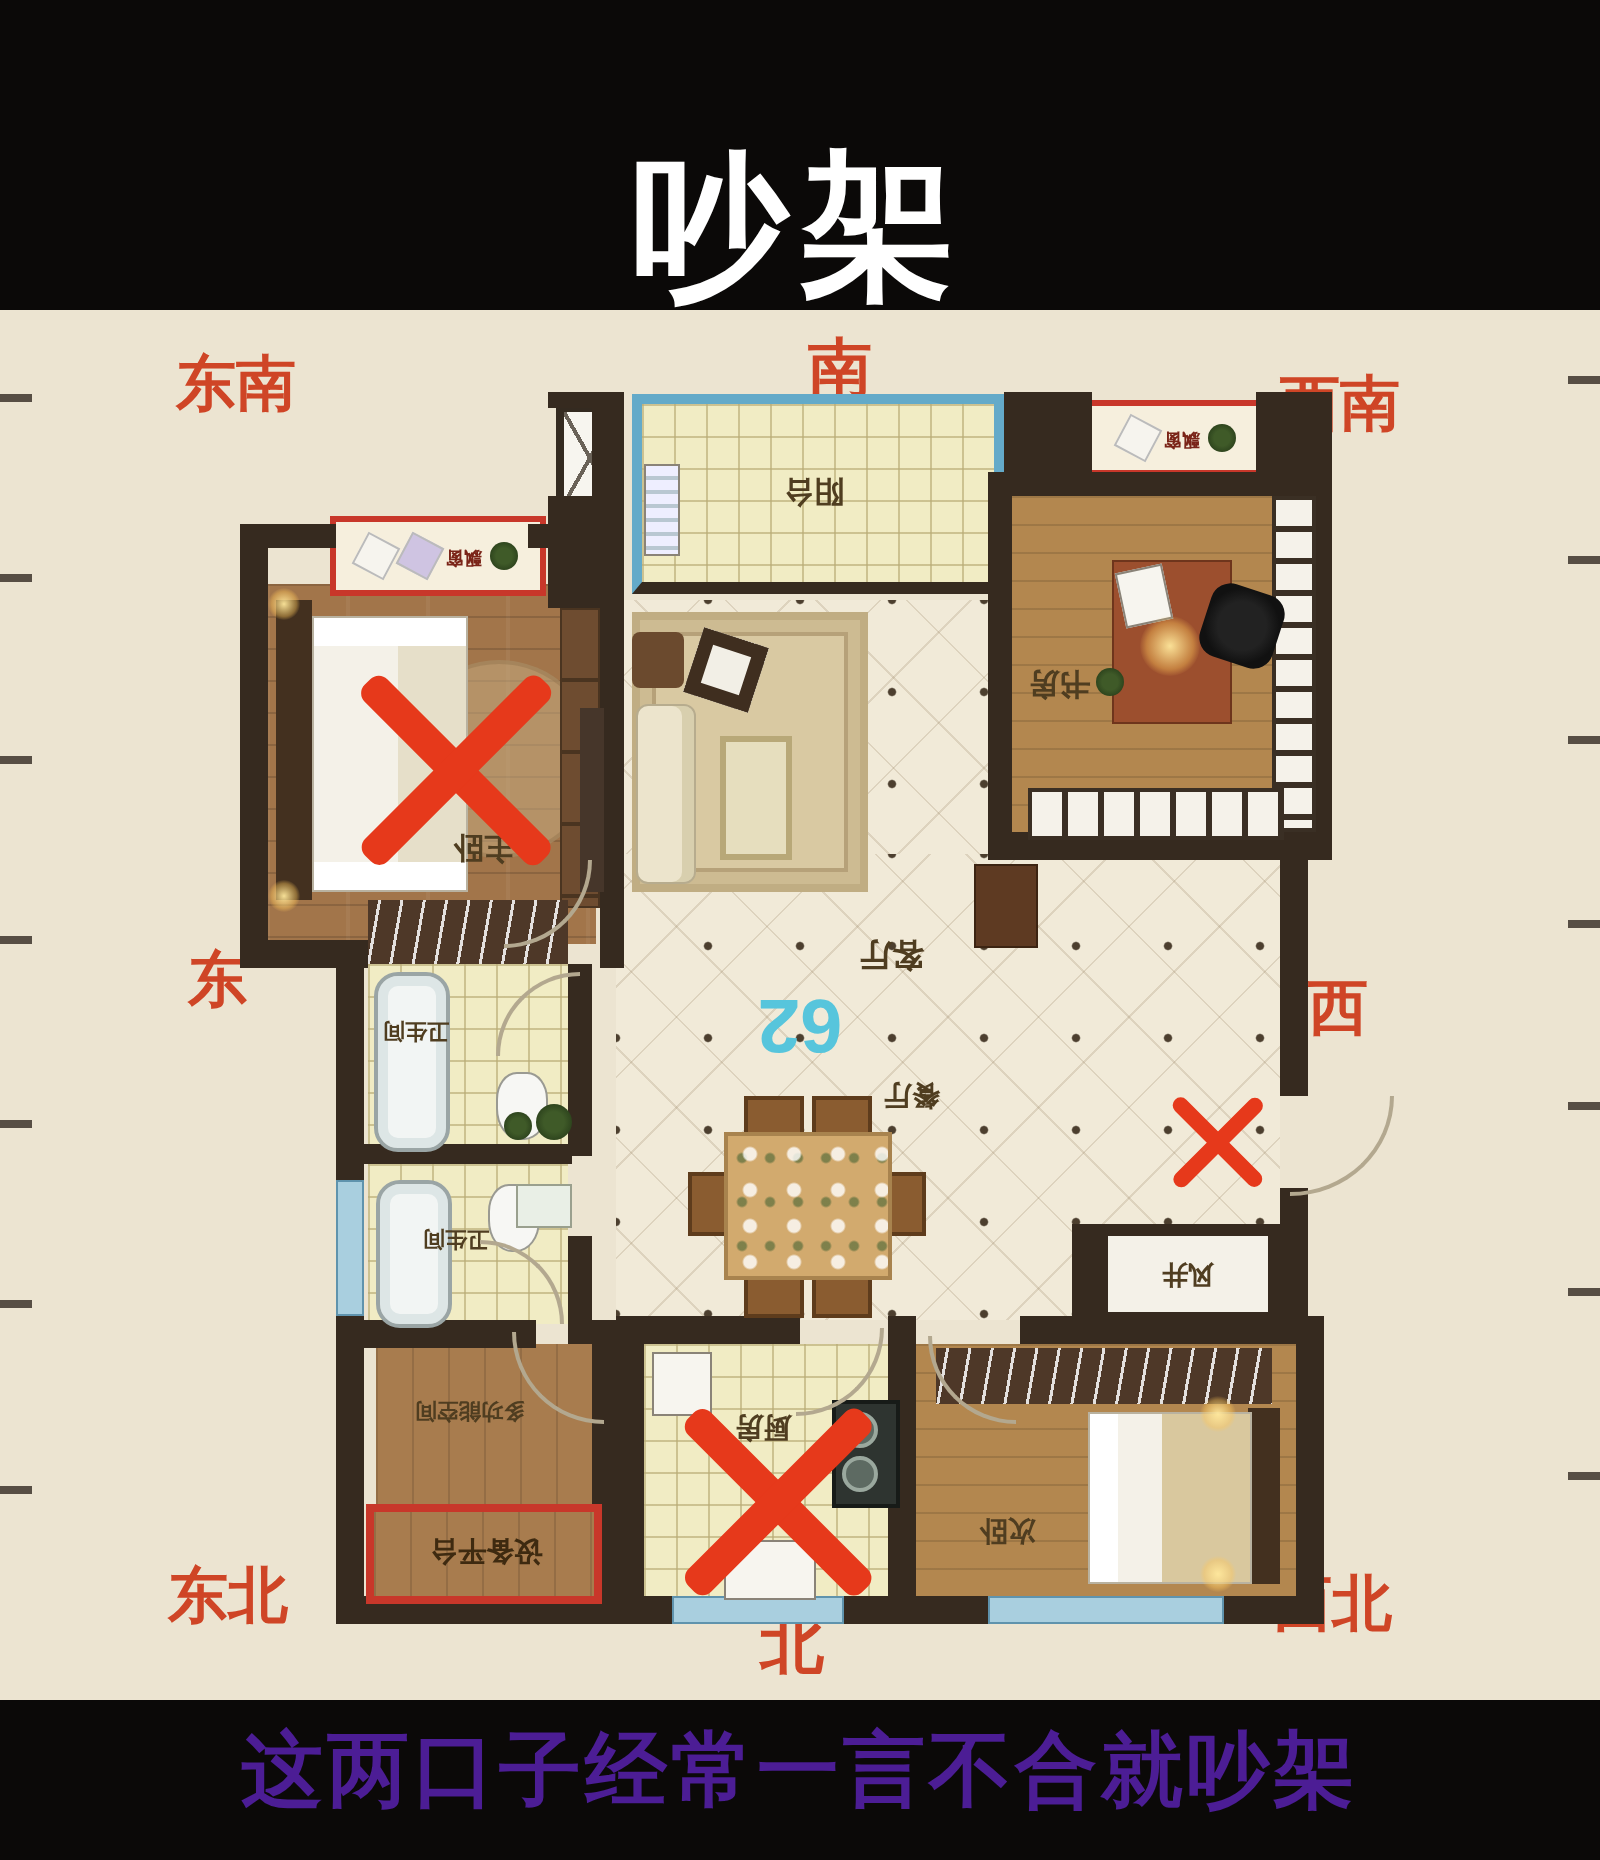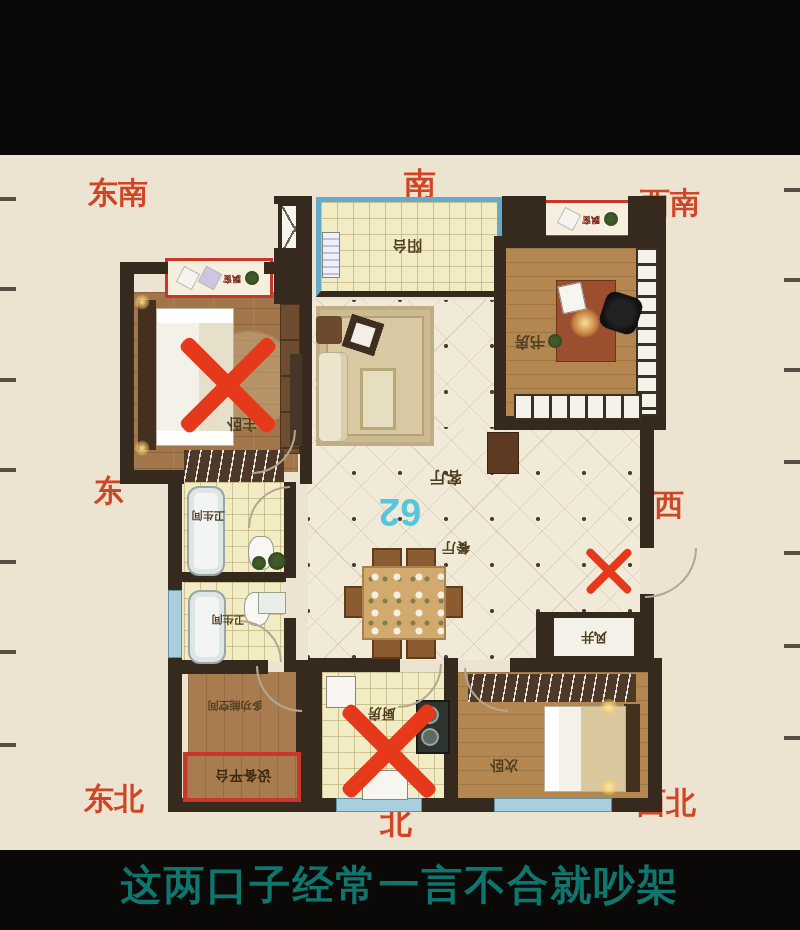--- a/index.html
+++ b/index.html
@@ -1,21 +1,21 @@
 <!DOCTYPE html>
 <html><head>
 <meta charset="utf-8">
 <style>
   html,body{margin:0;padding:0;background:#555;}
   #stage{position:relative;width:800px;height:930px;margin:0 auto;background:#ece4d1;
          font-family:"Liberation Sans","DejaVu Sans",sans-serif;overflow:hidden;}
   .abs{position:absolute;}
   .band{left:0;width:800px;background:#0b0908;}
   .title{left:0;width:800px;text-align:center;color:#fff;font-weight:900;font-size:78px;letter-spacing:6px;}
-  .caption{left:0;width:800px;text-align:center;color:#0f766e;font-weight:700;font-size:41px;letter-spacing:2px;}
+  .caption{left:0;width:800px;text-align:center;color:#4c1d95;font-weight:700;font-size:41px;letter-spacing:2px;}
   .compass{color:#cf4526;font-weight:700;font-size:30px;line-height:1;}
   .tick{background:#3d342b;height:4px;width:16px;opacity:.85;}
   .wall{background:#362a1f;}
   .wood1{background:#a2754a;background-image:repeating-linear-gradient(180deg,rgba(0,0,0,.14) 0 1px,transparent 1px 16px),repeating-linear-gradient(90deg,rgba(255,255,255,.05) 0 2px,transparent 2px 40px);}
   .wood2{background:#b3874f;background-image:repeating-linear-gradient(180deg,rgba(0,0,0,.12) 0 1px,transparent 1px 14px);}
   .wood3{background:#a87c4e;background-image:repeating-linear-gradient(90deg,rgba(0,0,0,.12) 0 1px,transparent 1px 18px);}
   .tile{background-color:#f1ead8;background-image:
         radial-gradient(circle,rgba(58,44,28,.9) 1.7px,transparent 2.4px),
         repeating-linear-gradient(45deg,rgba(150,128,96,.22) 0 1px,transparent 1px 32px),
         repeating-linear-gradient(-45deg,rgba(150,128,96,.22) 0 1px,transparent 1px 32px);
@@ -38,20 +38,21 @@
   .arc{border:2px solid #b3a88f;background:transparent;}
   .glow{background:radial-gradient(circle,rgba(255,232,156,.95),rgba(255,200,90,.4) 55%,transparent 72%);border-radius:50%;}
   .whitebox{background:#f7f5ef;border:1px solid #8a8378;}
 </style>
 </head>
 <body>
 
 <div id="stage">
 
   <div class="abs band" style="top:0;height:155px;"></div>
+  <div class="abs title" style="top:62px;">吵架</div>
 
   <div class="abs band" style="top:850px;height:80px;"></div>
   <div class="abs caption" style="top:858px;">这两口子经常一言不合就吵架</div>
 
   <div class="abs tick" style="left:0;top:197px;"></div>
   <div class="abs tick" style="left:0;top:287px;"></div>
   <div class="abs tick" style="left:0;top:378px;"></div>
   <div class="abs tick" style="left:0;top:468px;"></div>
   <div class="abs tick" style="left:0;top:560px;"></div>
   <div class="abs tick" style="left:0;top:650px;"></div>

